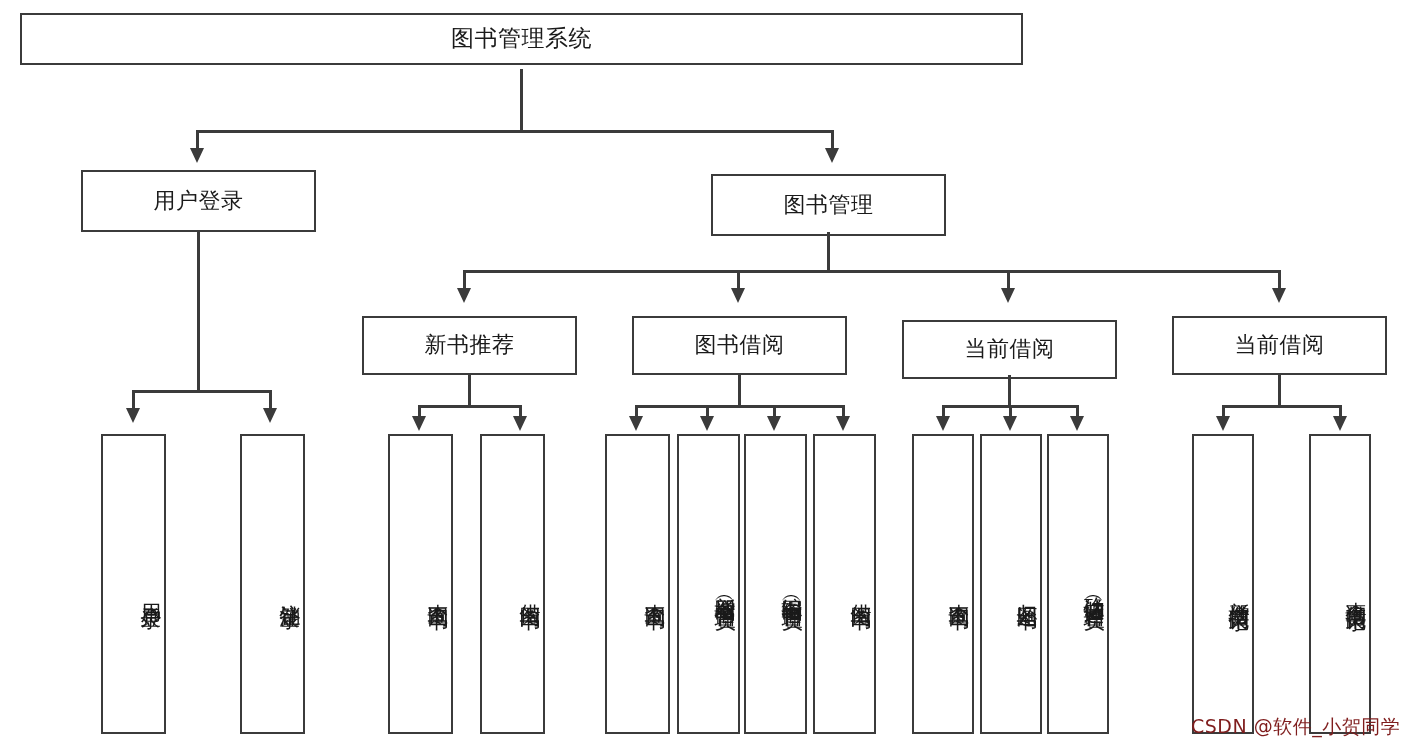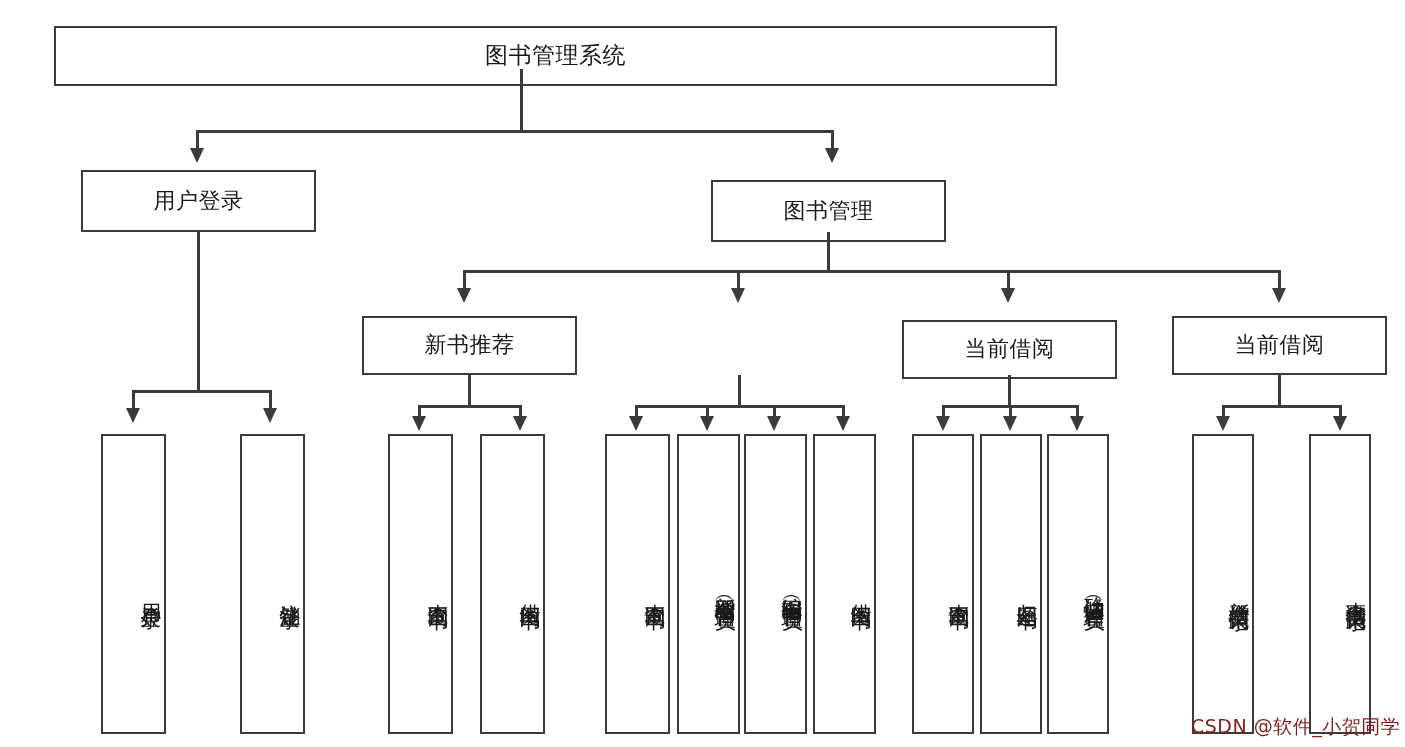--- a/index.html
+++ b/index.html
@@ -57,51 +57,52 @@
     font-size:19px;
     white-space:nowrap;
     letter-spacing:0.5px;
   }
 </style>
 </head>
 <body>
 
 <div id="stage">
 
-  <div class="node h root" style="left:20px;top:26px;width:1003px;height:60px;margin-left:34px;">图书管理系统</div>
+  <div class="node h root" style="left:20px;top:13px;width:1003px;height:52px;">图书管理系统</div>
 
   <div class="ln v" style="left:520px;top:69px;width:2.5px;height:63px;"></div>
   <div class="ln h" style="left:196px;top:130px;width:638px;height:2.5px;"></div>
   <div class="ln v" style="left:196px;top:130px;width:2.5px;height:22px;"></div>
   <div class="arrow" style="left:190px;top:148px;"></div>
   <div class="ln v" style="left:831px;top:130px;width:2.5px;height:22px;"></div>
   <div class="arrow" style="left:825px;top:148px;"></div>
 
   <div class="node h" style="left:81px;top:170px;width:235px;height:62px;">用户登录</div>
-  <div class="node h" style="left:711px;top:180px;width:235px;height:62px;">图书管理</div>
+  <div class="node h" style="left:711px;top:174px;width:235px;height:62px;">图书管理</div>
 
   <div class="ln v" style="left:197px;top:232px;width:2.5px;height:160px;"></div>
   <div class="ln h" style="left:132px;top:390px;width:137px;height:2.5px;"></div>
   <div class="ln v" style="left:132px;top:390px;width:2.5px;height:22px;"></div>
   <div class="arrow" style="left:126px;top:408px;"></div>
   <div class="ln v" style="left:269px;top:390px;width:2.5px;height:22px;"></div>
   <div class="arrow" style="left:263px;top:408px;"></div>
 
   <div class="ln v" style="left:827px;top:232px;width:2.5px;height:40px;"></div>
   <div class="ln h" style="left:463px;top:270px;width:817px;height:2.5px;"></div>
   <div class="ln v" style="left:463px;top:270px;width:2.5px;height:22px;"></div>
   <div class="arrow" style="left:457px;top:288px;"></div>
   <div class="ln v" style="left:737px;top:270px;width:2.5px;height:22px;"></div>
   <div class="arrow" style="left:731px;top:288px;"></div>
   <div class="ln v" style="left:1007px;top:270px;width:2.5px;height:22px;"></div>
   <div class="arrow" style="left:1001px;top:288px;"></div>
   <div class="ln v" style="left:1278px;top:270px;width:2.5px;height:22px;"></div>
   <div class="arrow" style="left:1272px;top:288px;"></div>
 
   <div class="node h" style="left:362px;top:316px;width:215px;height:59px;">新书推荐</div>
+  <div class="node h" style="left:632px;top:316px;width:215px;height:59px;">图书借阅</div>
   <div class="node h" style="left:902px;top:320px;width:215px;height:59px;">当前借阅</div>
   <div class="node h" style="left:1172px;top:316px;width:215px;height:59px;">当前借阅</div>
 
   <div class="ln v" style="left:468px;top:375px;width:2.5px;height:32px;"></div>
   <div class="ln h" style="left:418px;top:405px;width:103px;height:2.5px;"></div>
   <div class="ln v" style="left:418px;top:405px;width:2.5px;height:15px;"></div>
   <div class="arrow" style="left:412px;top:416px;"></div>
   <div class="ln v" style="left:519px;top:405px;width:2.5px;height:15px;"></div>
   <div class="arrow" style="left:513px;top:416px;"></div>
 

